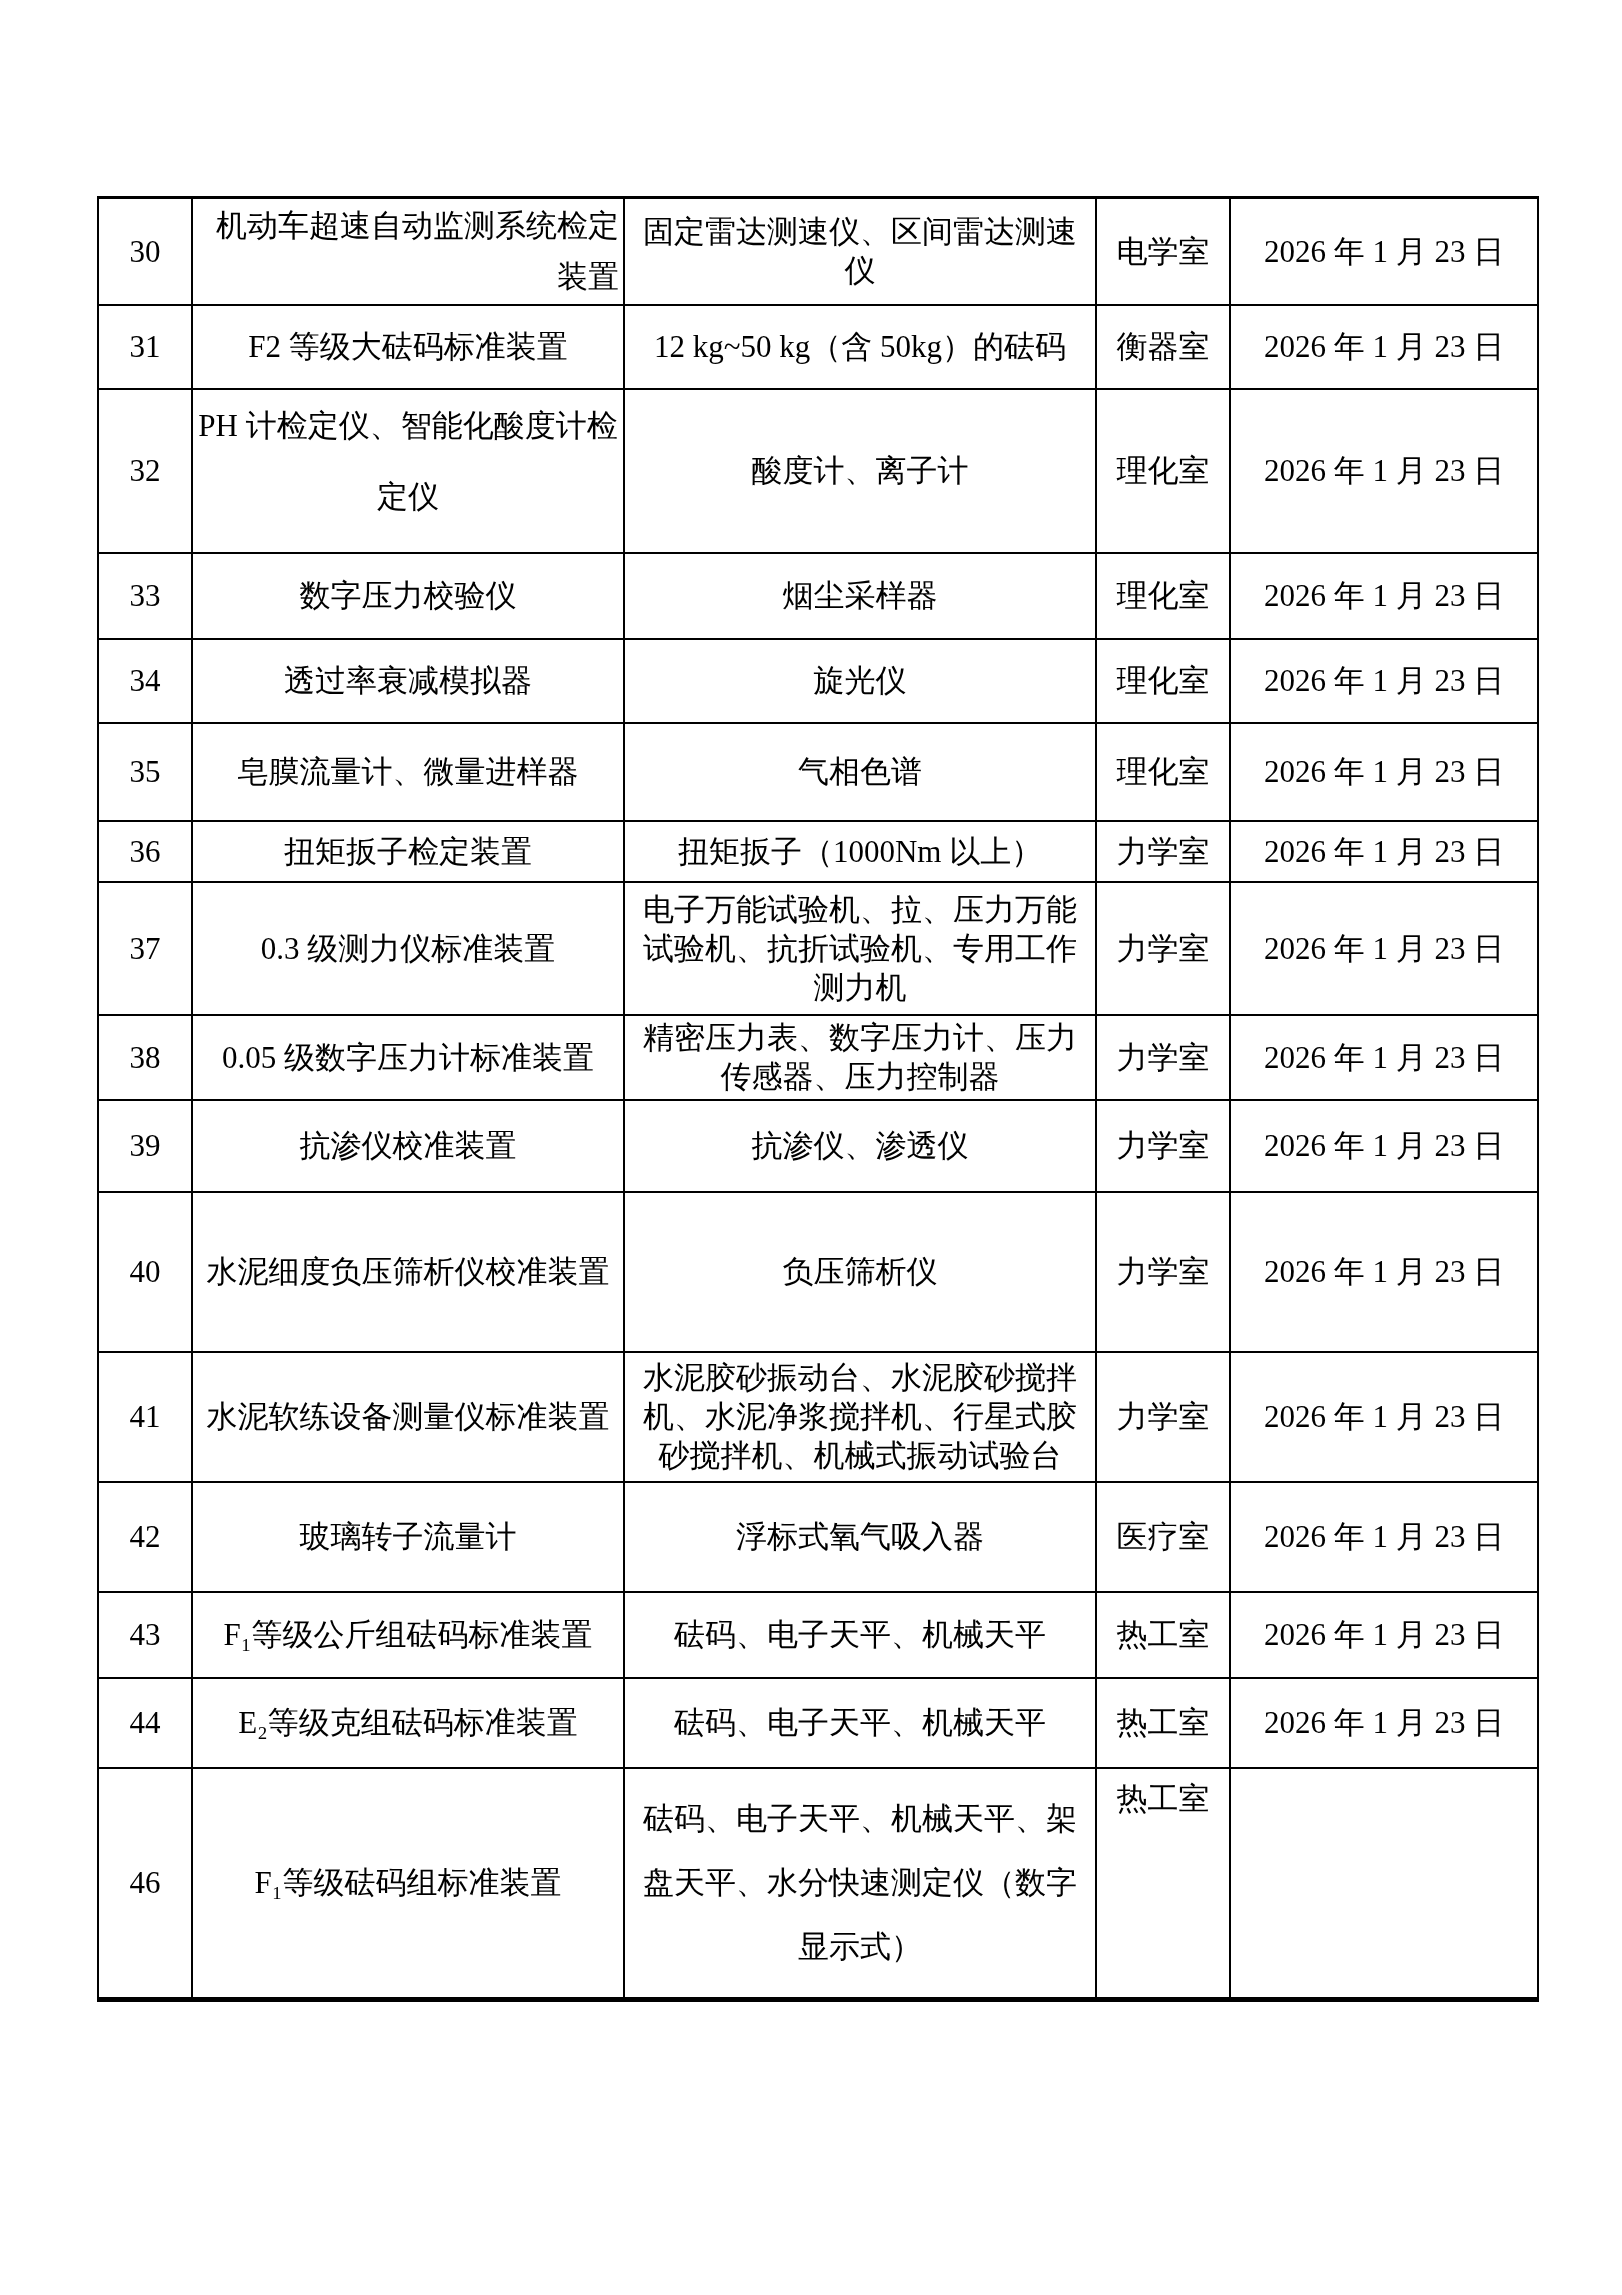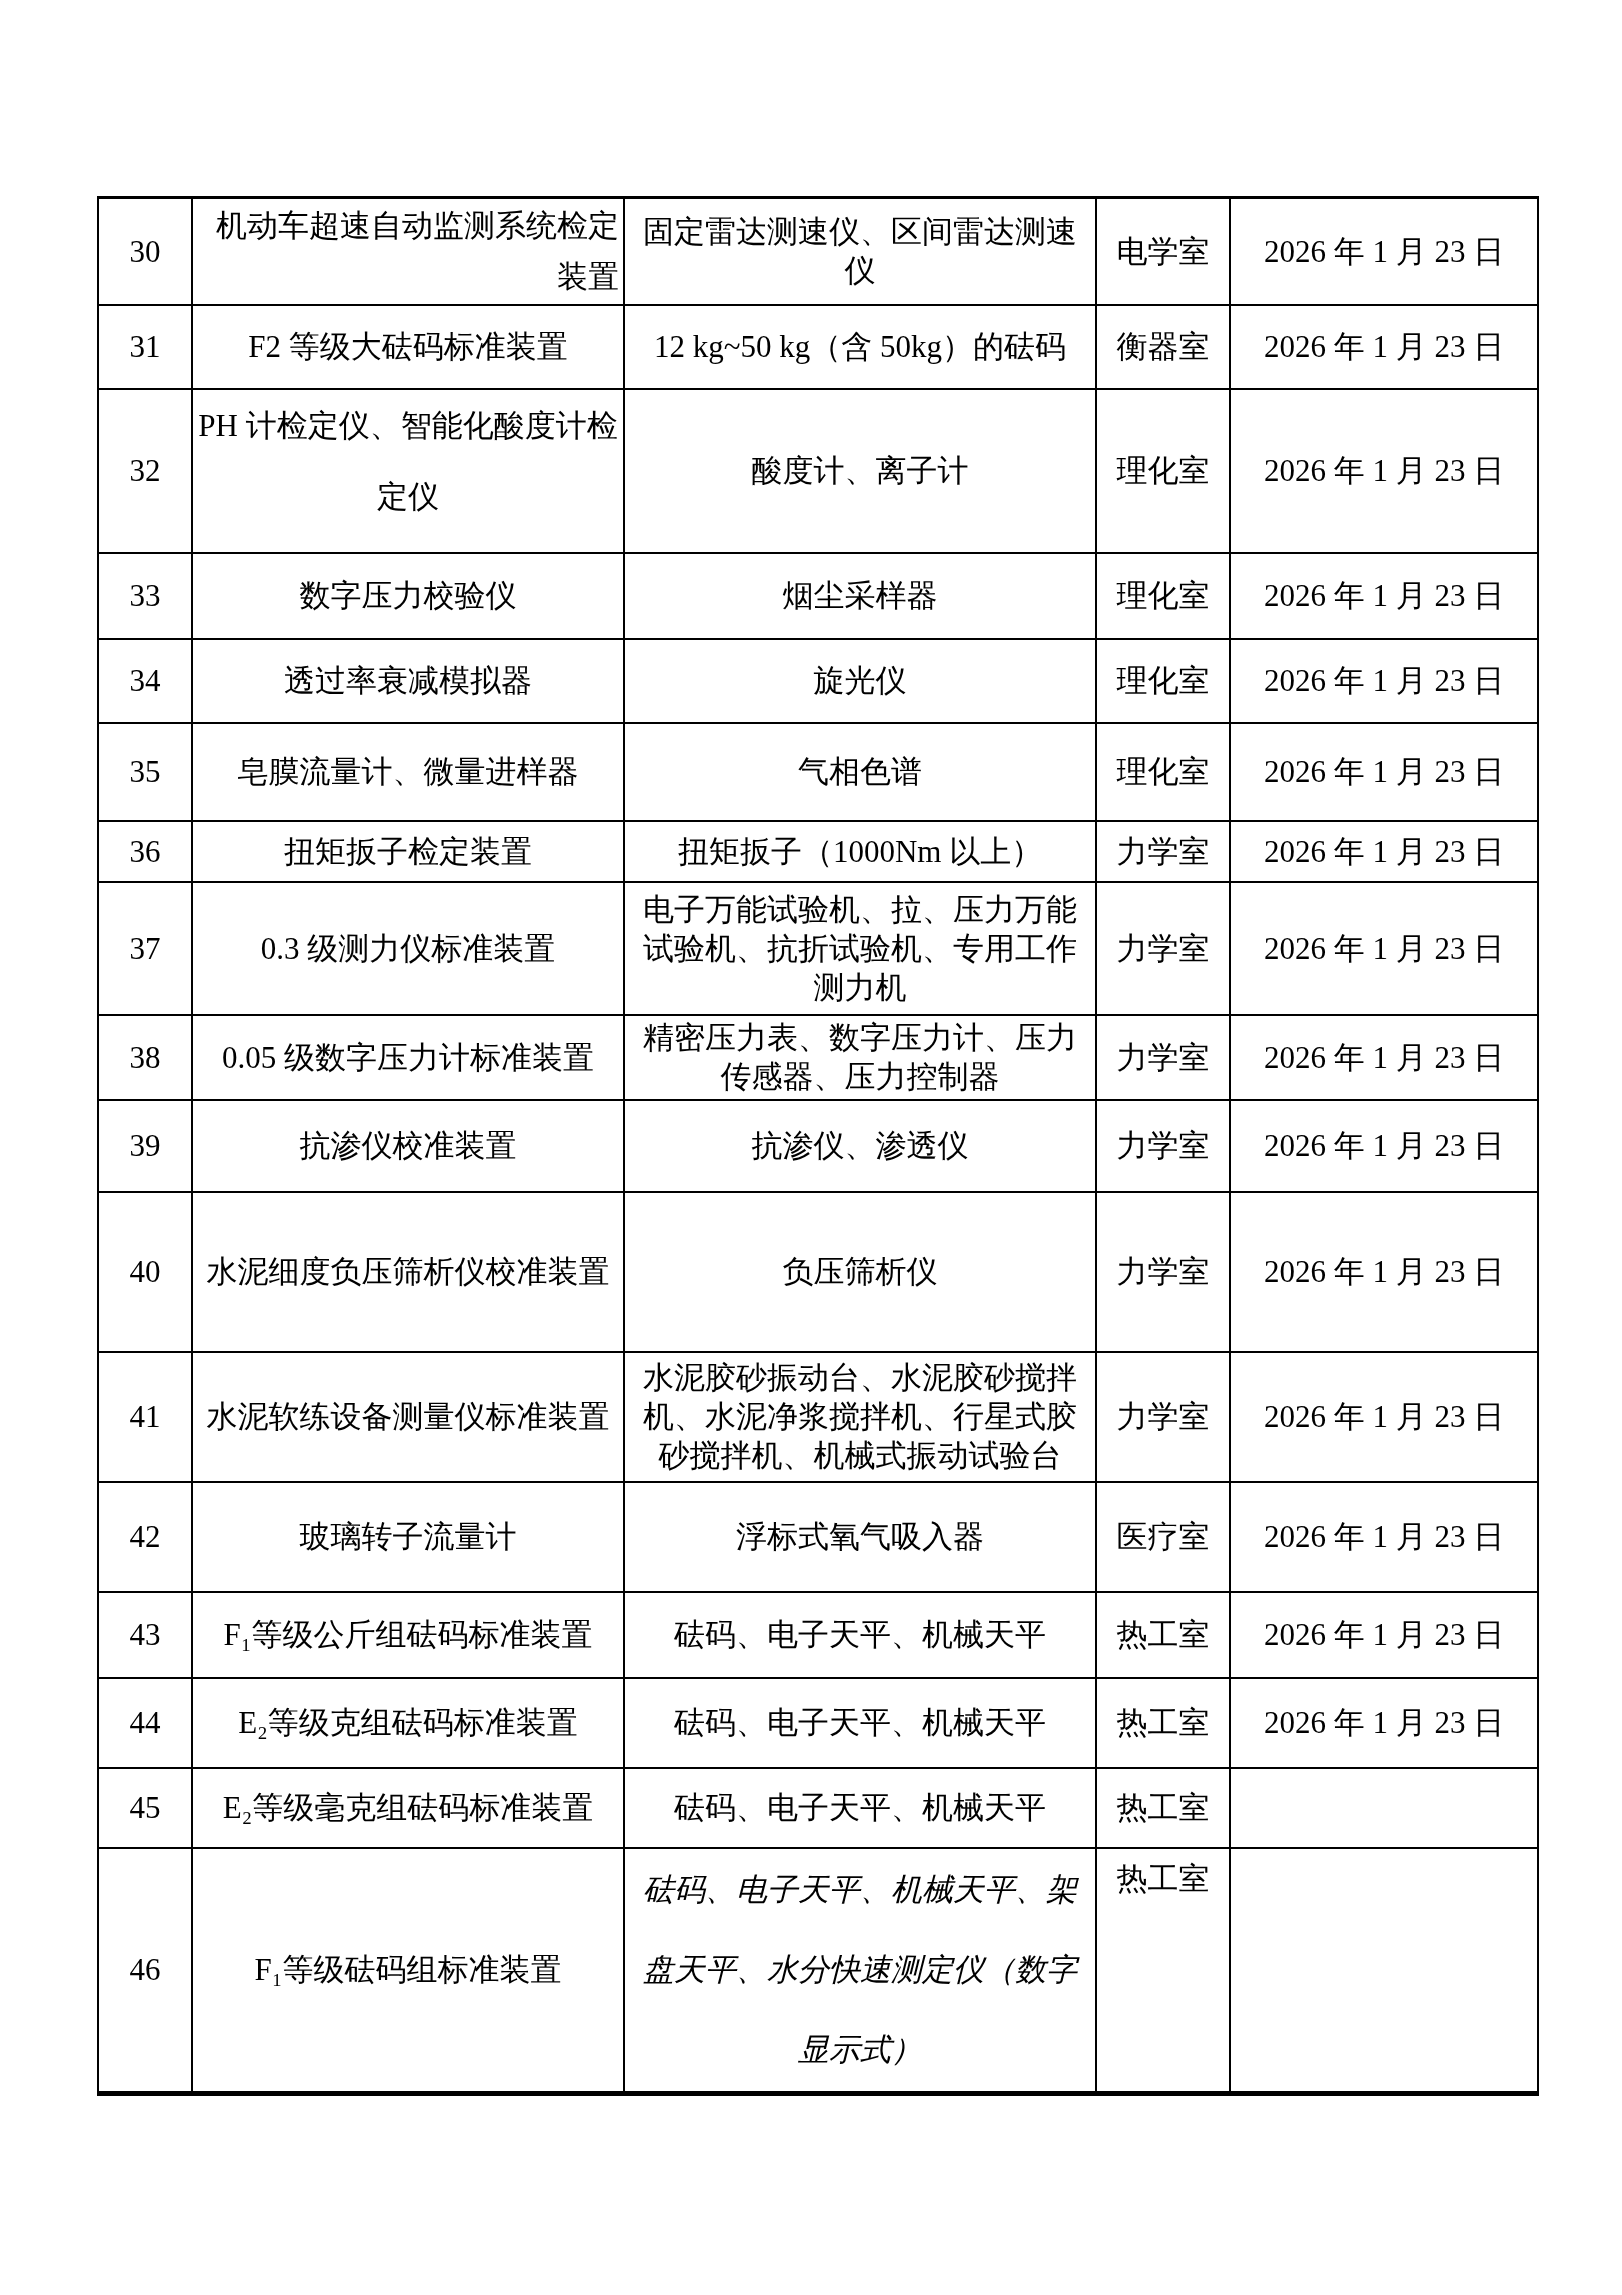--- a/index.html
+++ b/index.html
@@ -36,21 +36,21 @@
     vertical-align: middle;
     padding: 1.3px 3.9px;
     overflow: hidden;
     word-break: normal;
   }
   td.items-cell {
     padding: 1.3px 2.6px;
   }
   td.lh-mid  { line-height: 51px; text-align: right; }
   td.lh-wide { line-height: 71px; vertical-align: top; padding-top: 0; margin-left: 12px; }
-  td.lh-xwide{ line-height: 80px; font-style: italic; }
+  td.lh-xwide{ line-height: 64px; }
   td.v-top   { vertical-align: top; padding-top: 10.5px; }
 </style>
 </head>
 <body>
 
 <table class="doc-table">
   <colgroup>
     <col style="width:94px">
     <col style="width:432px">
     <col style="width:472px">
@@ -156,27 +156,20 @@
       <td>热工室</td>
       <td>2026 年 1 月 23 日</td>
     </tr>
     <tr style="height:90px">
       <td>44</td>
       <td>E₂等级克组砝码标准装置</td>
       <td class="items-cell">砝码、电子天平、机械天平</td>
       <td>热工室</td>
       <td>2026 年 1 月 23 日</td>
     </tr>
-    <tr style="height:80px">
-      <td>45</td>
-      <td>E₂等级毫克组砝码标准装置</td>
-      <td class="items-cell">砝码、电子天平、机械天平</td>
-      <td>热工室</td>
-      <td></td>
-    </tr>
     <tr style="height:232px">
       <td>46</td>
       <td>F₁等级砝码组标准装置</td>
       <td class="items-cell lh-xwide">砝码、电子天平、机械天平、架盘天平、水分快速测定仪（数字显示式）</td>
       <td class="v-top">热工室</td>
       <td></td>
     </tr>
   </tbody>
 </table>
 

